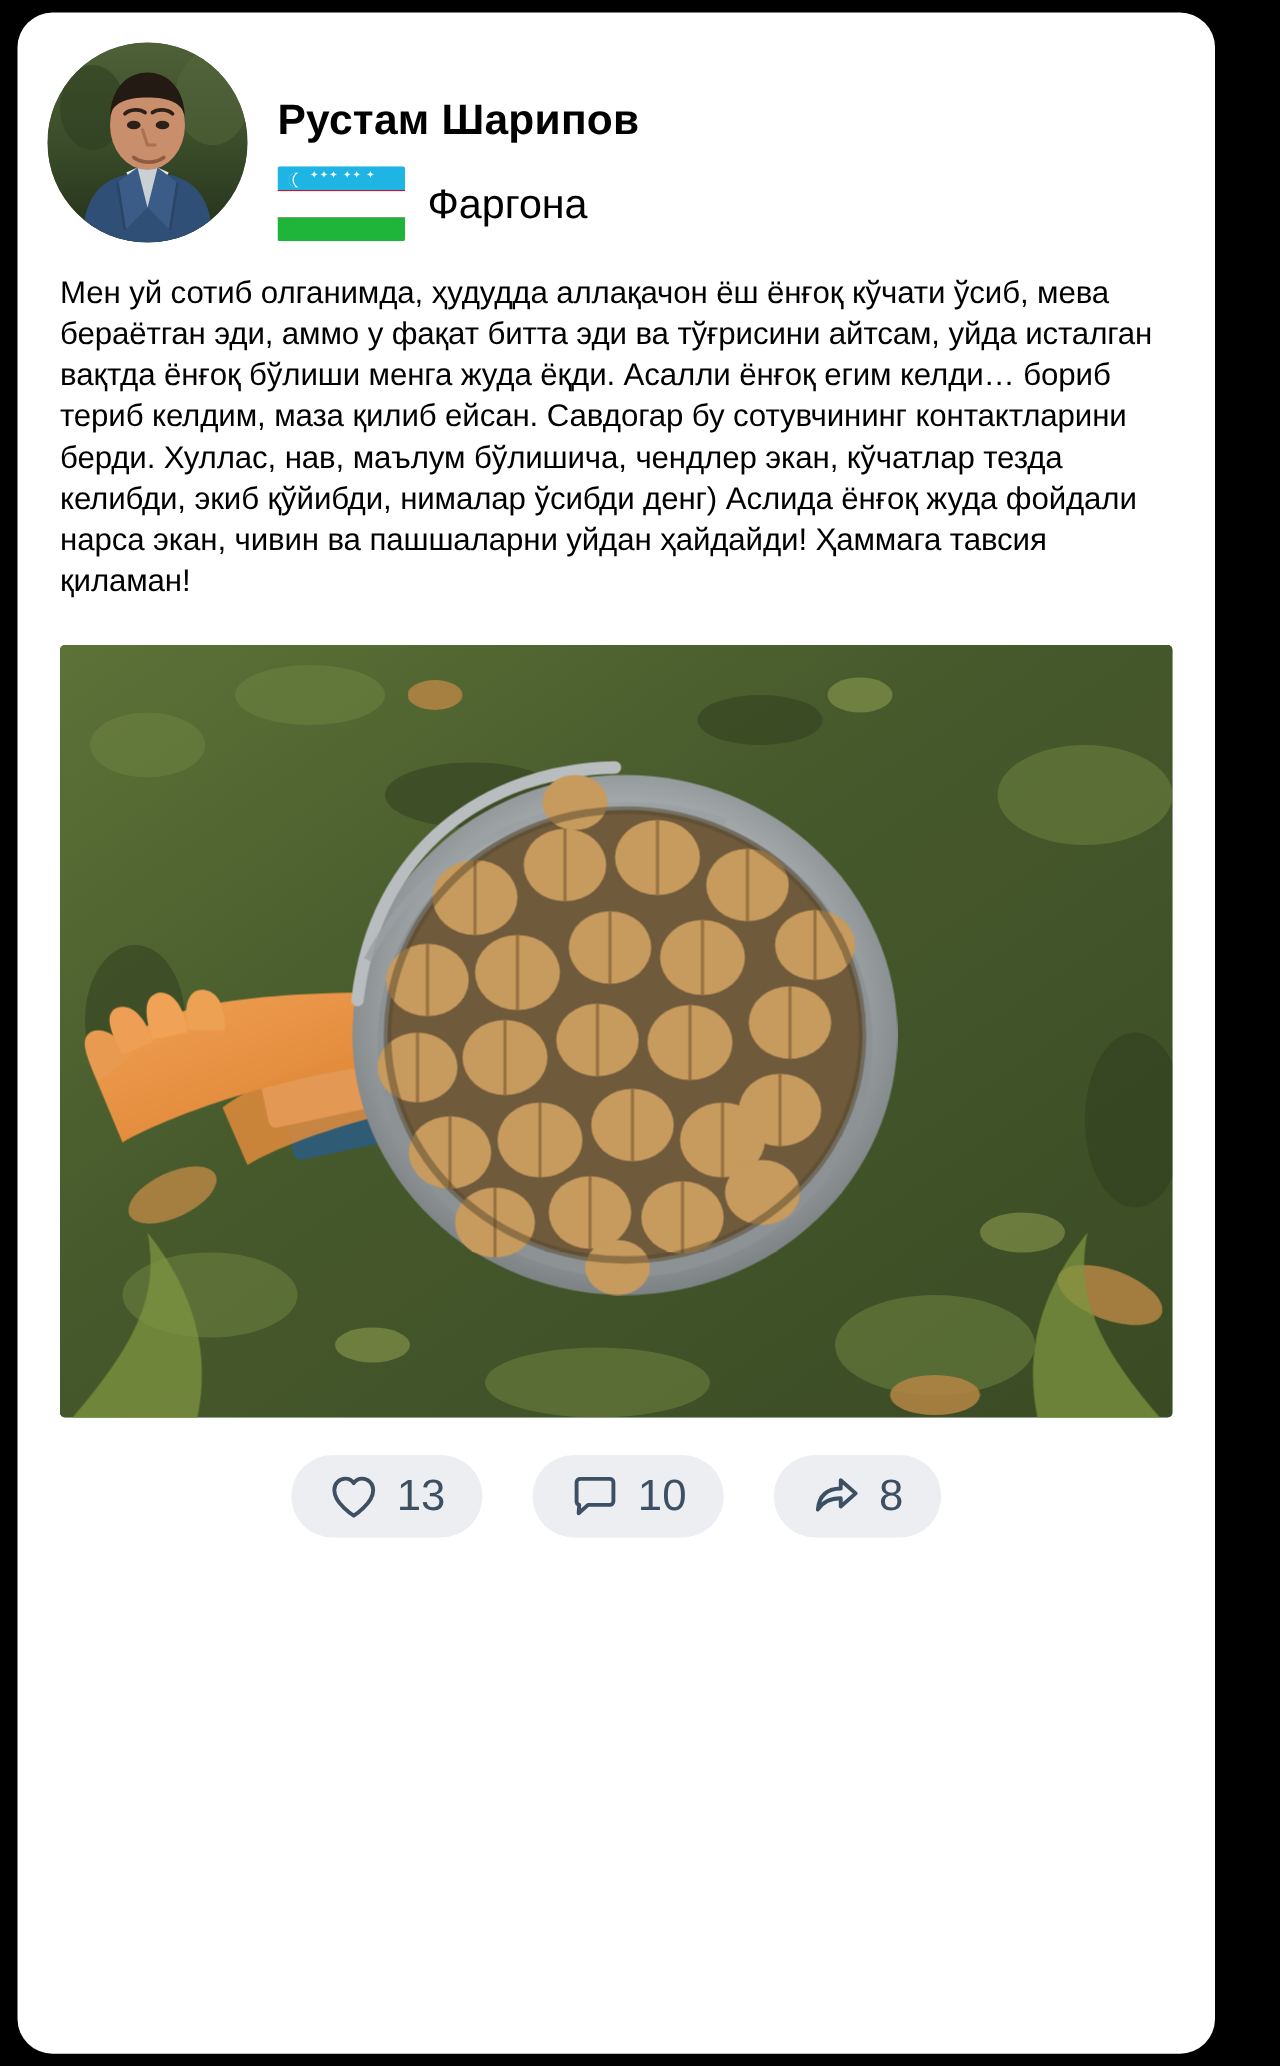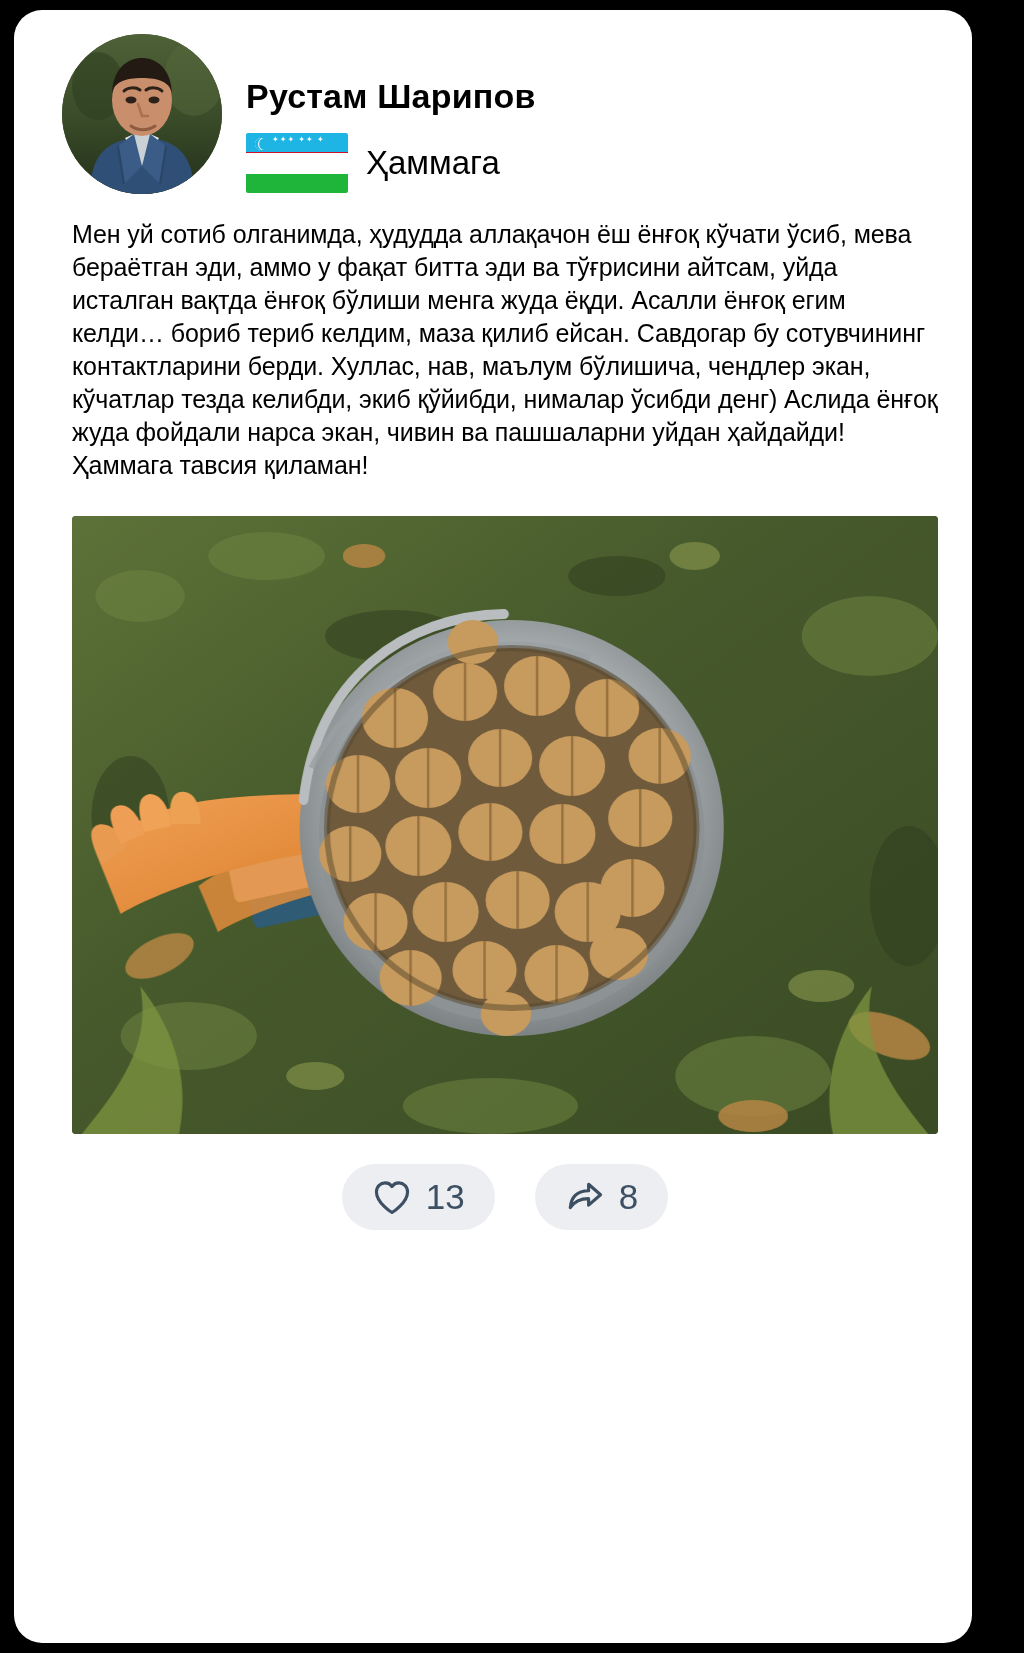--- a/index.html
+++ b/index.html
@@ -16,21 +16,20 @@
   .card {
     position: absolute;
     left: 14px;
     top: 10px;
     width: 958px;
     height: 1633px;
     background: #ffffff;
     border-radius: 28px;
     box-sizing: border-box;
     overflow: hidden;
-    padding-left: 24px;
   }
   .header {
     display: flex;
     align-items: flex-start;
     padding: 24px 0 0 24px;
   }
   .avatar {
     width: 160px;
     height: 160px;
     border-radius: 50%;
@@ -177,21 +176,21 @@
       <div class="loc-row">
         <div class="flag">
           <div class="flag-stripe flag-blue"></div>
           <div class="flag-stripe flag-red1"></div>
           <div class="flag-stripe flag-white"></div>
           <div class="flag-stripe flag-red2"></div>
           <div class="flag-stripe flag-green"></div>
           <div class="flag-moon"></div>
           <div class="flag-stars">✦✦✦ ✦✦ ✦</div>
         </div>
-        <div class="location">Ҳаммага</div>
+        <div class="location">Фаргона</div>
       </div>
     </div>
   </div>
 
   <div class="post-text">Мен уй сотиб олганимда, ҳудудда аллақачон ёш ёнғоқ кўчати ўсиб, мева бераётган эди, аммо у фақат битта эди ва тўғрисини айтсам, уйда исталган вақтда ёнғоқ бўлиши менга жуда ёқди. Асалли ёнғоқ егим келди… бориб териб келдим, маза қилиб ейсан. Савдогар бу сотувчининг контактларини берди. Хуллас, нав, маълум бўлишича, чендлер экан, кўчатлар тезда келибди, экиб қўйибди, нималар ўсибди денг) Аслида ёнғоқ жуда фойдали нарса экан, чивин ва пашшаларни уйдан ҳайдайди! Ҳаммага тавсия қиламан!</div>
 
   <div class="photo-wrap">
     <svg viewBox="0 0 890 618" preserveAspectRatio="none" aria-hidden="true">
       <defs>
         <linearGradient id="grass" x1="0" y1="0" x2="1" y2="1">
@@ -321,20 +320,28 @@
       <span>
         <svg width="40" height="36" viewBox="0 0 24 22">
           <path d="M12 20.5 C12 20.5 2.5 14.6 2.5 7.9 C2.5 4.7 5 2.4 7.9 2.4 C9.8 2.4 11.2 3.4 12 4.6 C12.8 3.4 14.2 2.4 16.1 2.4 C19 2.4 21.5 4.7 21.5 7.9 C21.5 14.6 12 20.5 12 20.5 Z" fill="none" stroke="#3d4f63" stroke-width="1.9" stroke-linejoin="round"></path>
         </svg>
       </span>
       <span class="count">13</span>
     </div>
     <div class="pill">
       <span>
         <svg width="40" height="36" viewBox="0 0 24 22">
+          <path d="M3 4.2 C3 3.2 3.8 2.5 4.8 2.5 L19.2 2.5 C20.2 2.5 21 3.2 21 4.2 L21 13.4 C21 14.4 20.2 15.2 19.2 15.2 L8.6 15.2 L4 19.3 L4.3 15.2 C3.5 15.0 3 14.3 3 13.4 Z" fill="none" stroke="#3d4f63" stroke-width="1.9" stroke-linejoin="round"></path>
+        </svg>
+      </span>
+      <span class="count">10</span>
+    </div>
+    <div class="pill">
+      <span>
+        <svg width="40" height="36" viewBox="0 0 24 22">
           <path d="M3 17.5 C3.6 10.4 7.8 7.3 14.2 7.2 L14.2 3.2 L21.5 9.6 L14.2 16 L14.2 12 C9.2 12 5.6 13.6 3 17.5 Z" fill="none" stroke="#3d4f63" stroke-width="1.9" stroke-linejoin="round"></path>
         </svg>
       </span>
       <span class="count">8</span>
     </div>
   </div>
 
 </div>
 
 </body></html>

